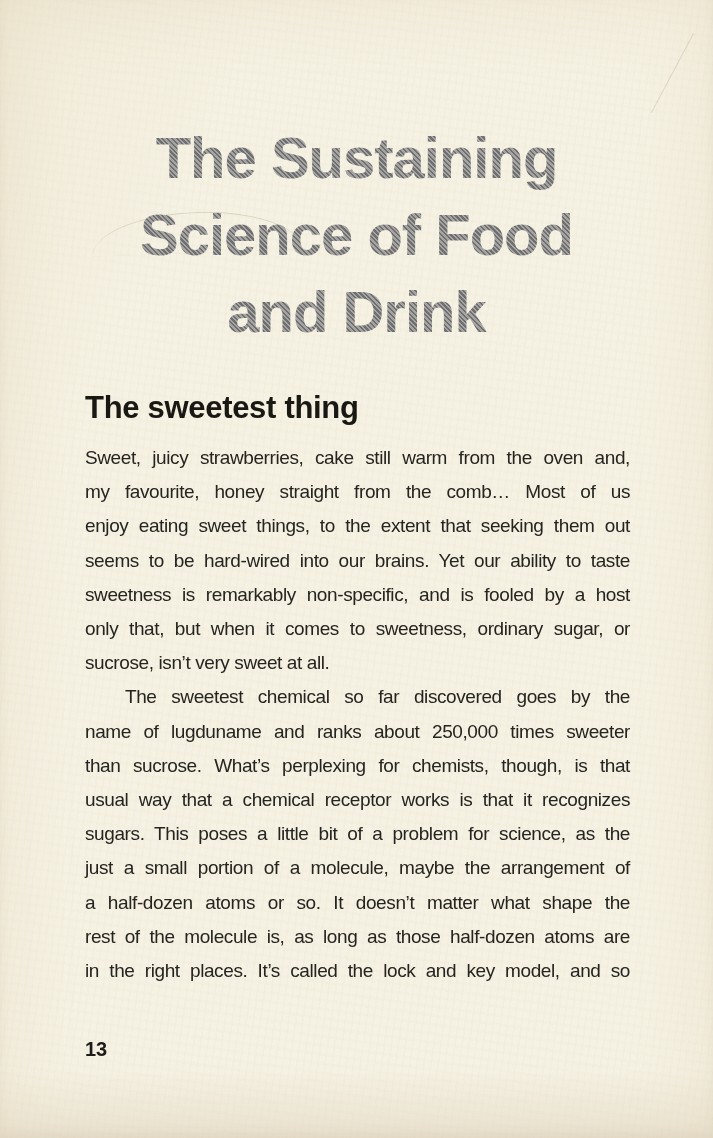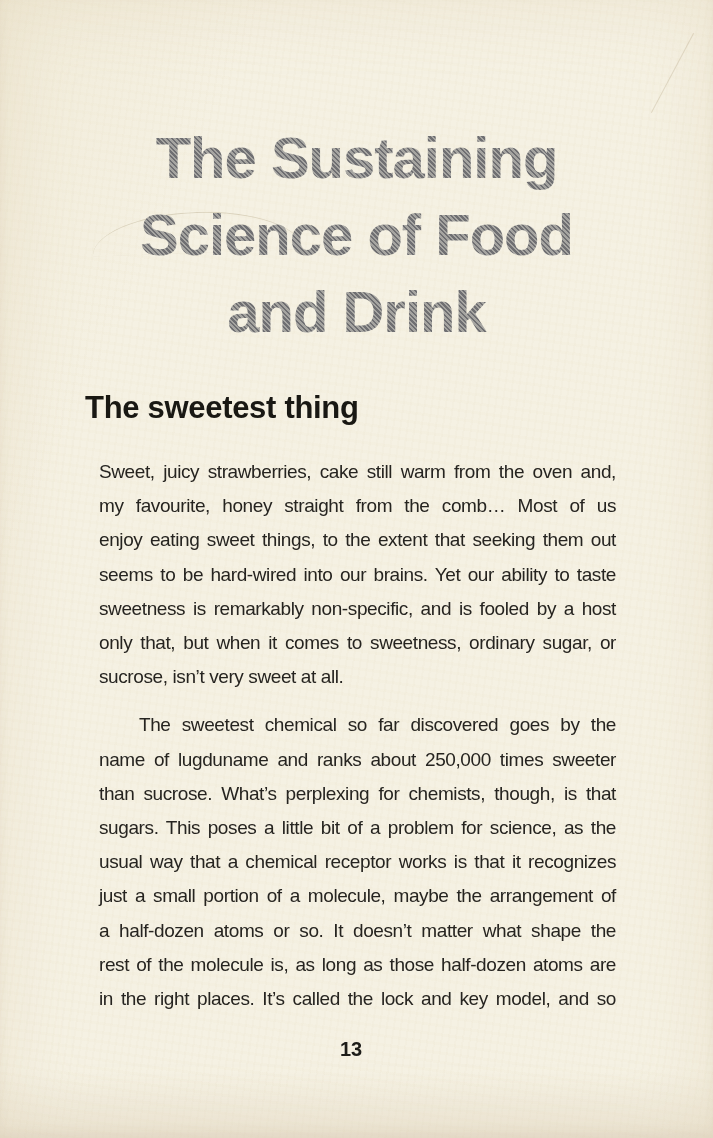--- a/index.html
+++ b/index.html
@@ -46,28 +46,28 @@
     position:absolute;left:85px;top:362px;width:545px;
     font-weight:bold;font-size:31px;line-height:40px;color:#191813;
     letter-spacing:-0.3px;
   }
   
   .body-text{
     position:absolute;left:85px;top:441px;width:545px;
     font-size:19px;line-height:34.2px;color:#262420;
     letter-spacing:-0.4px;
   }
-  .para{margin:14px;}
+  .para{margin:0;}
   .bline{ text-align:justify; text-align-last:justify; }
   .bline.noj{ text-align-last:left; }
   .bline.ind{ text-indent:40px; }
   
   .folio{
     position:absolute;left:85px;top:1038px;width:545px;
-    text-align:center;padding-right:13px;box-sizing:border-box;
+    text-align:left;padding-right:13px;box-sizing:border-box;
     font-weight:bold;font-size:20px;color:#1d1c18;
   }
 </style>
 </head>
 <body>
 
 <div class="page">
   <div class="crease"></div>
   <div class="scratch"></div>
 
@@ -86,22 +86,22 @@
         <div class="bline">enjoy eating sweet things, to the extent that seeking them out</div>
         <div class="bline">seems to be hard-wired into our brains. Yet our ability to taste</div>
         <div class="bline">sweetness is remarkably non-specific, and is fooled by a host</div>
         <div class="bline">only that, but when it comes to sweetness, ordinary sugar, or</div>
         <div class="bline noj">sucrose, isn’t very sweet at all.</div>
       </div>
       <div class="para">
         <div class="bline ind">The sweetest chemical so far discovered goes by the</div>
         <div class="bline">name of lugduname and ranks about 250,000 times sweeter</div>
         <div class="bline">than sucrose. What’s perplexing for chemists, though, is that</div>
+        <div class="bline">usual way that a chemical receptor works is that it recognizes</div>
         <div class="bline">sugars. This poses a little bit of a problem for science, as the</div>
-        <div class="bline">usual way that a chemical receptor works is that it recognizes</div>
         <div class="bline">just a small portion of a molecule, maybe the arrangement of</div>
         <div class="bline">a half-dozen atoms or so. It doesn’t matter what shape the</div>
         <div class="bline">rest of the molecule is, as long as those half-dozen atoms are</div>
         <div class="bline">in the right places. It’s called the lock and key model, and so</div>
       </div>
     </div>
 
   <div class="folio">13</div>
 </div>
 

